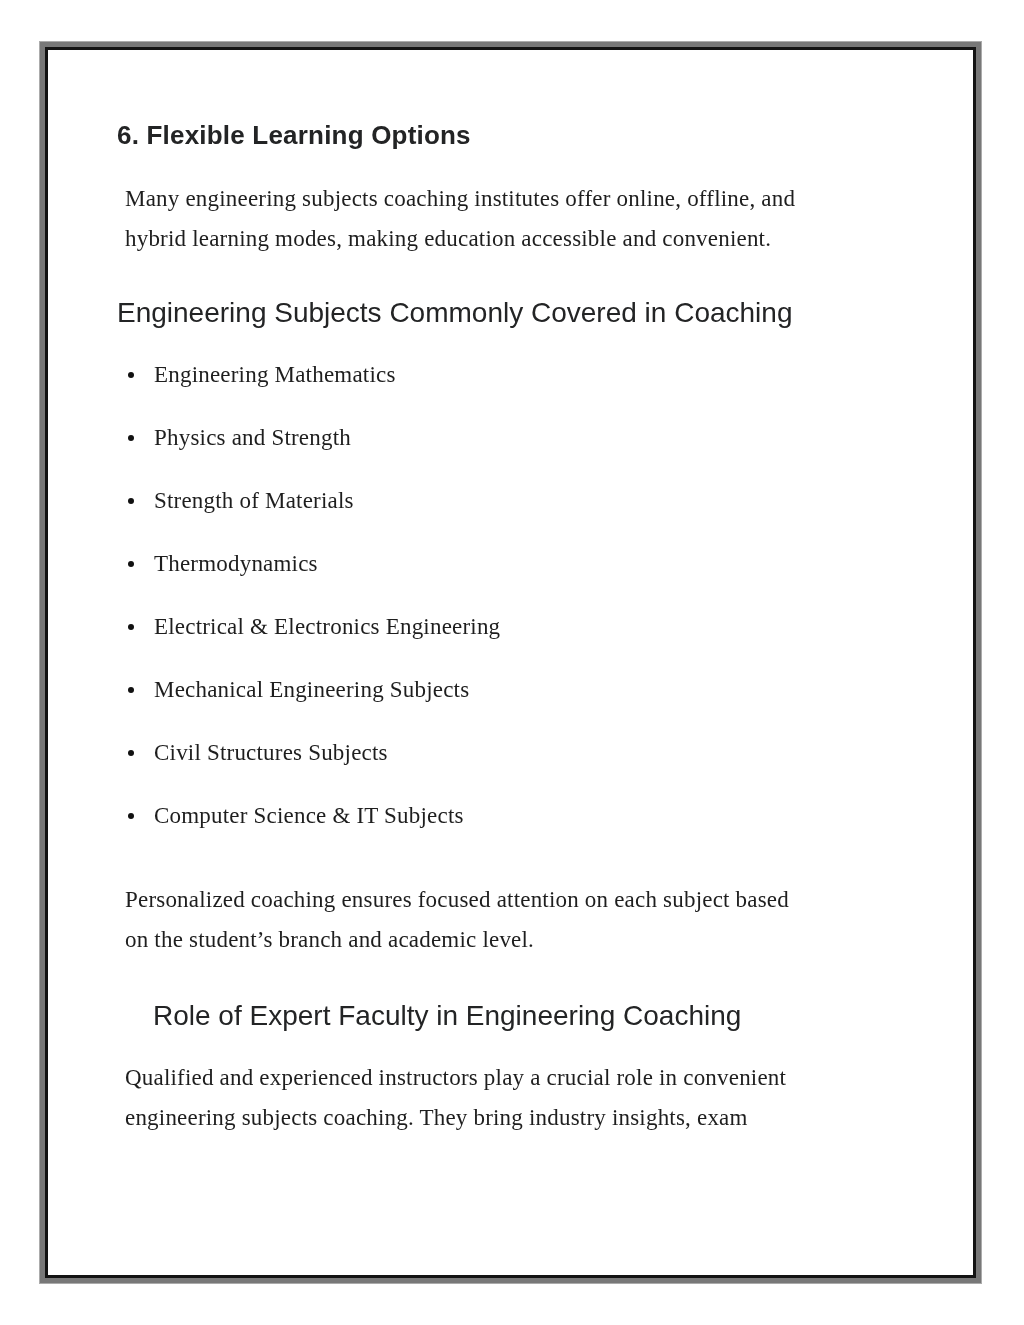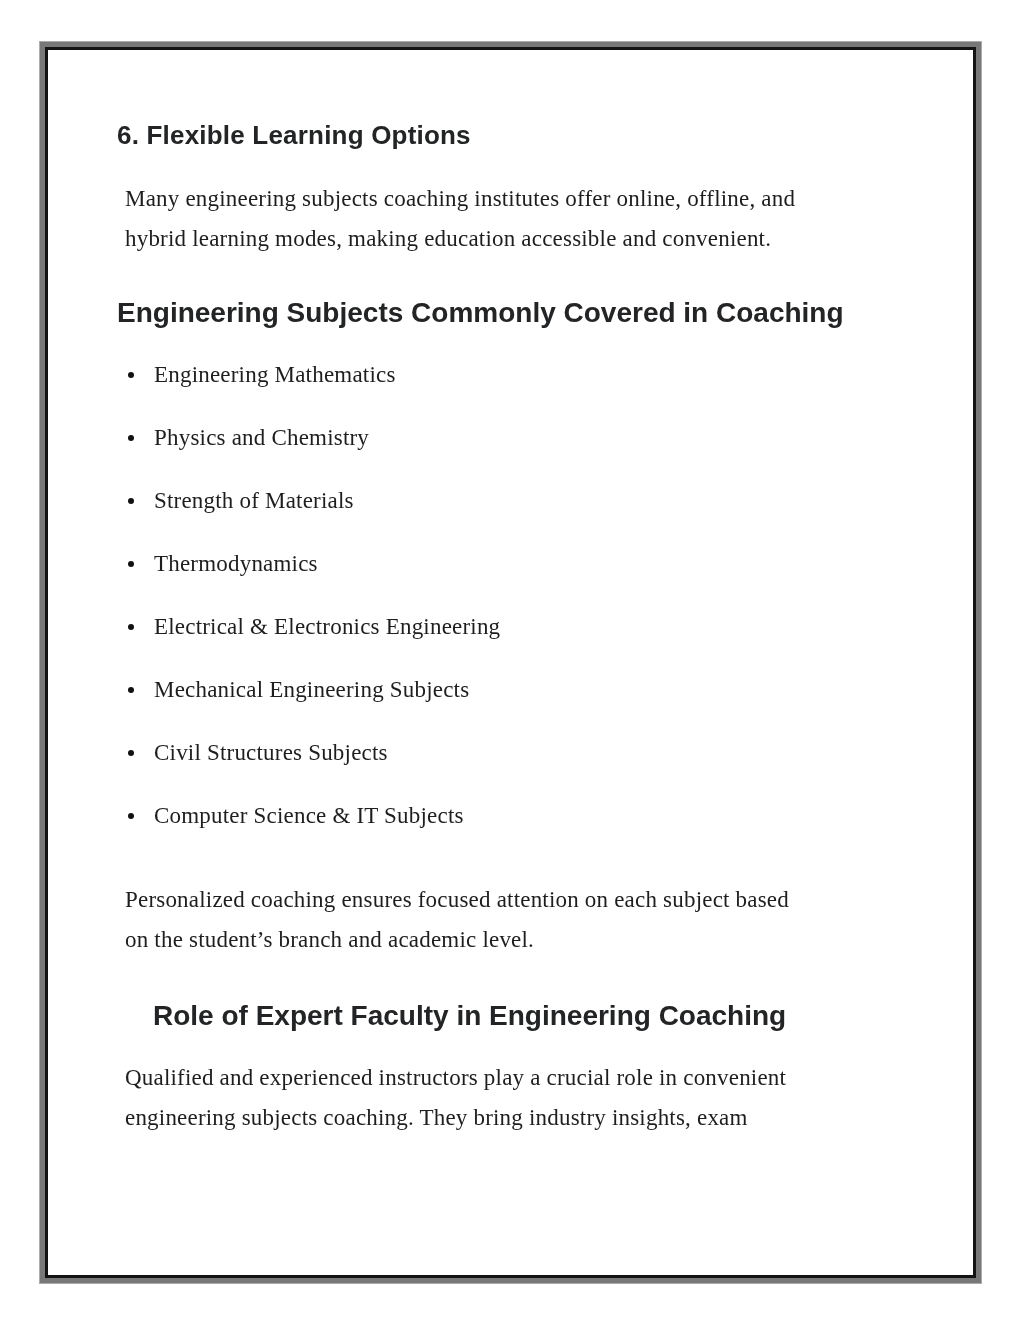--- a/index.html
+++ b/index.html
@@ -43,21 +43,21 @@
     font-weight: bold;
     font-size: 26px;
     line-height: 32px;
     color: #232425;
     letter-spacing: 0.2px;
     white-space: nowrap;
   }
   h2.doc-h {
     margin: 38px 0 0 0;
     font-family: "Liberation Sans", sans-serif;
-    font-weight: bold;
+    font-weight: normal;
     font-size: 28px;
     line-height: 32px;
     color: #232425;
     letter-spacing: 0px;
     white-space: nowrap;
   }
   h2.faculty-heading {
     margin-top: 40px;
     margin-left: 36px;
   }
@@ -124,21 +124,21 @@
 
       <h2 class="doc-h">Engineering Subjects Commonly Covered in Coaching</h2>
 
       <ul class="subject-list">
         <li>
           <span class="bullet"></span>
           <span>Engineering Mathematics</span>
         </li>
         <li>
           <span class="bullet"></span>
-          <span>Physics and Chemistry</span>
+          <span>Physics and Strength</span>
         </li>
         <li>
           <span class="bullet"></span>
           <span>Strength of Materials</span>
         </li>
         <li>
           <span class="bullet"></span>
           <span>Thermodynamics</span>
         </li>
         <li>

